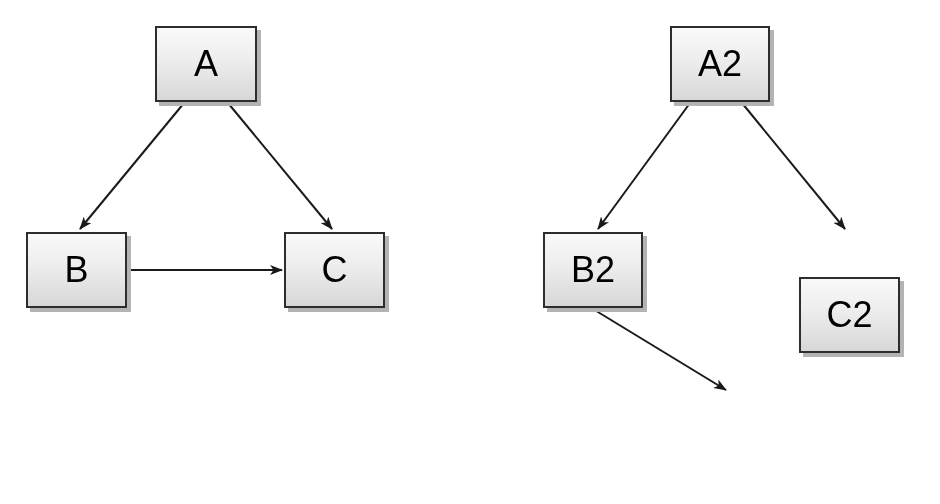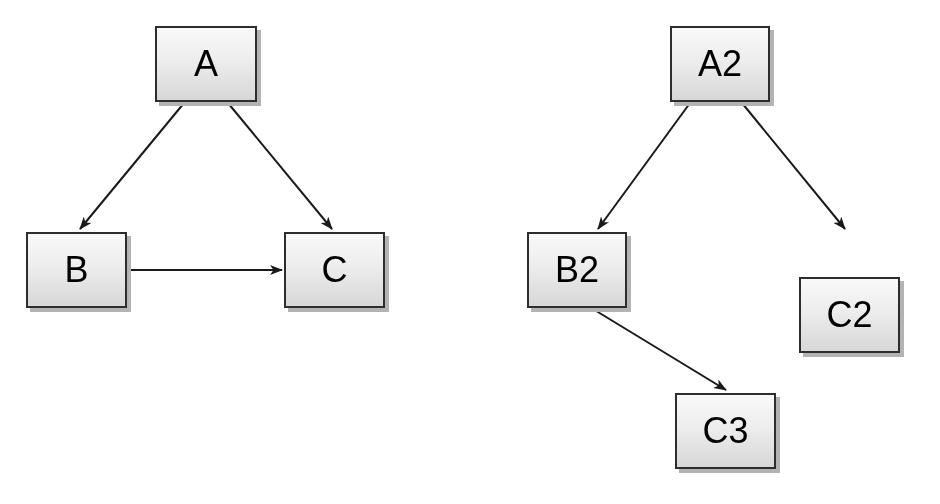--- a/index.html
+++ b/index.html
@@ -37,21 +37,21 @@
     font-size: 36px;
     color: #000000;
     line-height: 1;
     user-select: none;
   }
   
   .pos-A  { left: 155px; top: 26px;  width: 102px; }
   .pos-B  { left: 26px;  top: 232px; }
   .pos-C  { left: 284px; top: 232px; }
   .pos-A2 { left: 670px; top: 26px;  width: 100px; }
-  .pos-B2 { left: 527px; top: 232px; width: 100px; }
+  .pos-B2 { left: 543px; top: 232px; width: 100px; }
   .pos-C2 { left: 799px; top: 232px; margin-top: 45px; }
   .pos-C3 { left: 675px; top: 393px; }
 </style>
 </head>
 <body>
 
 <div class="canvas">
 
   <svg class="edge-layer" viewBox="0 0 940 504" xmlns="http://www.w3.org/2000/svg">
     <defs>
@@ -81,17 +81,14 @@
 
   <div class="node pos-A2">
     <span>A2</span>
   </div>
   <div class="node pos-B2">
     <span>B2</span>
   </div>
   <div class="node pos-C2">
     <span>C2</span>
   </div>
-  <div class="node pos-C3">
-    <span>C3</span>
-  </div>
 
 </div>
 
 </body></html>

